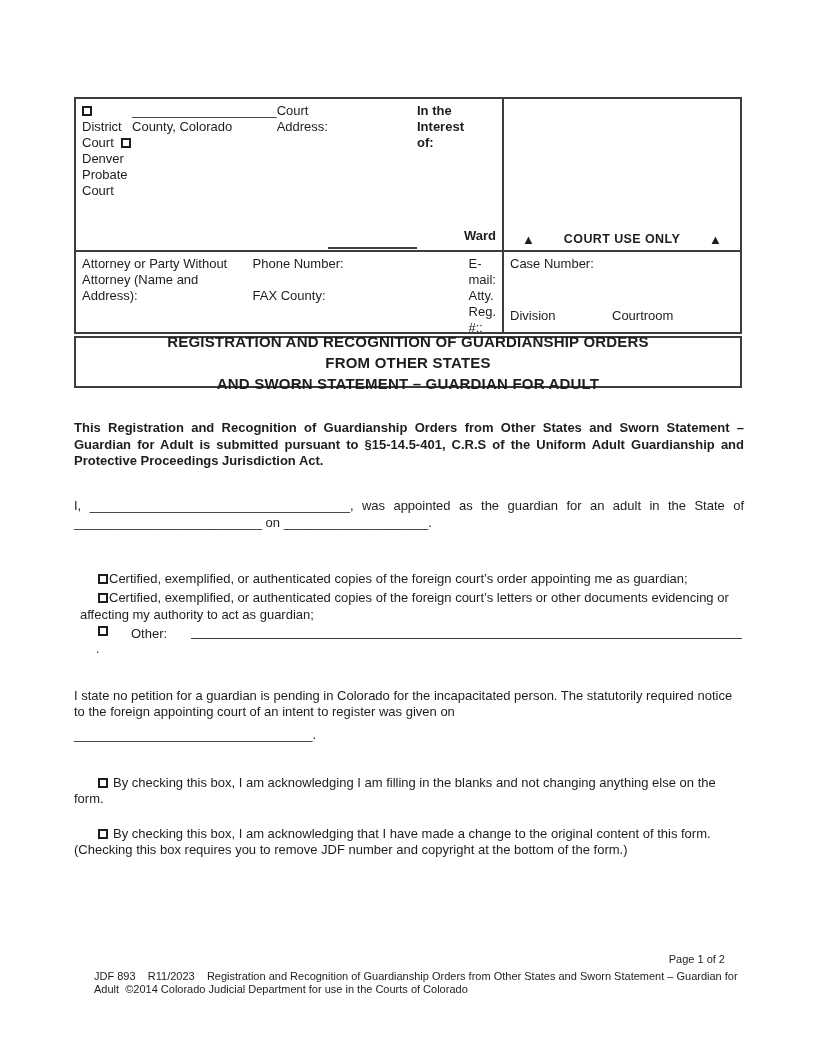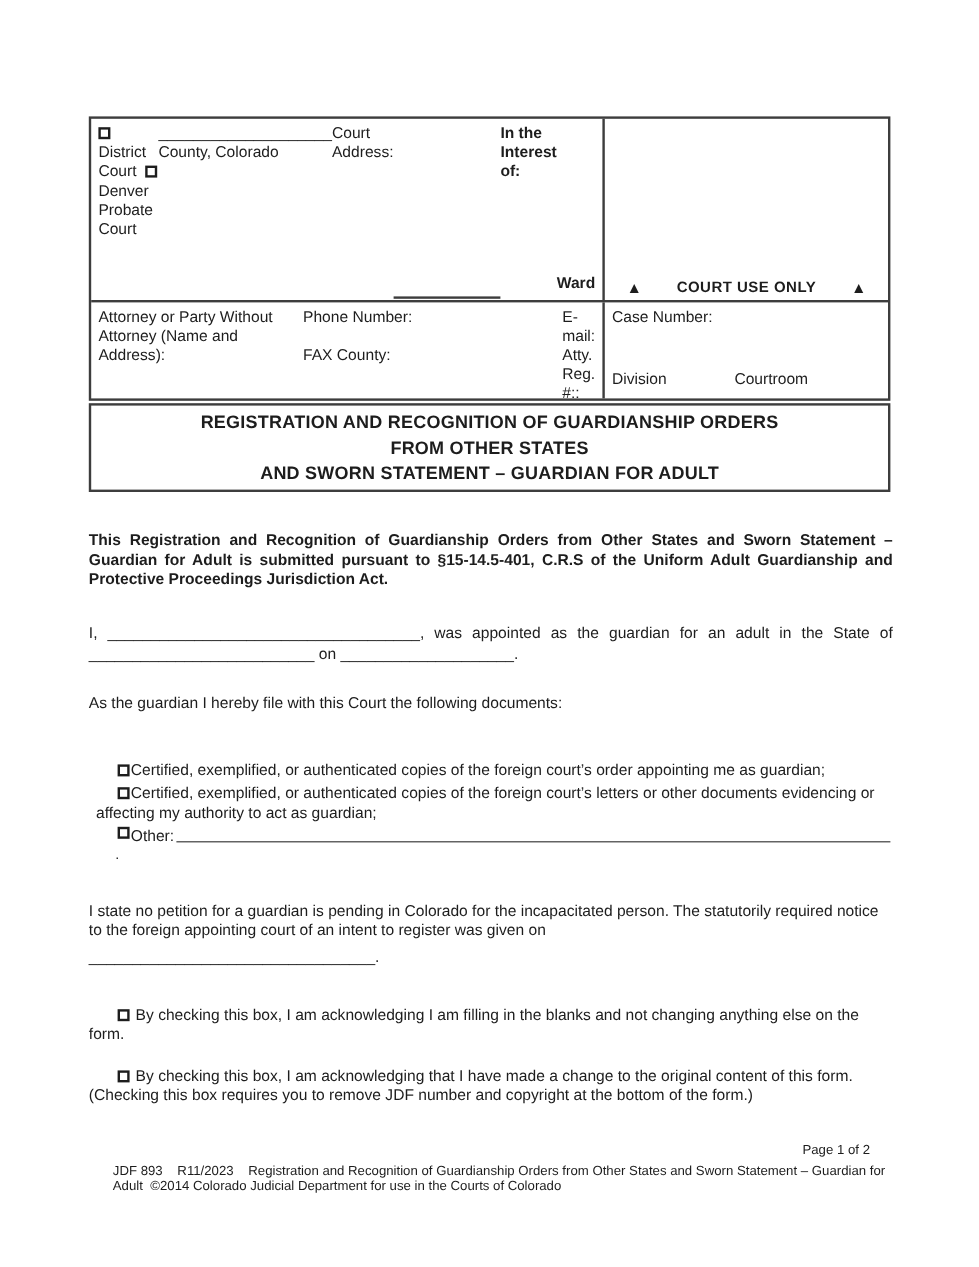--- a/index.html
+++ b/index.html
@@ -29,32 +29,32 @@
   .court-use-bar { margin-top:auto; display:flex; align-items:center; justify-content:space-between; padding:0 12px 3px 12px; }
   .tri { font-size:13px; line-height:13px; }
   .cuo { font-weight:bold; font-size:12.5px; letter-spacing:0.4px; }
 
   .contact-grid { margin-top:auto; display:grid; grid-template-columns:216px 1fr; line-height:16px; padding-bottom:1px; }
   .div-row { margin-top:auto; padding-bottom:8px; }
   .div-label { display:inline-block; width:102px; }
 
   
   .title-box {
-    width:668px; border:2px solid #3d3d3d; margin-top:2px; height:74px;
+    width:668px; border:2px solid #3d3d3d; margin-top:2px; height:52px;
     display:flex; flex-direction:column; align-items:center; justify-content:center;
     font-weight:bold; font-size:15px; line-height:21px; text-align:center; letter-spacing:0.2px;
   }
 
   
   .intro { margin-top:32px; font-weight:bold; text-align:justify; line-height:16.5px; }
   .appoint { margin-top:27px; text-align:justify; line-height:17px; }
   .lead { margin-top:25px; }
   .doclist { margin-top:39px; }
   .docitem { margin-left:6px; text-indent:18px; line-height:17px; margin-top:2px; }
-  .other-line { display:flex; margin-left:24px; margin-top:2px; line-height:17px; }
+  .other-line { display:flex; margin-left:24px; margin-top:2px; line-height:17px;gap:22px; }
   .fill { flex:1; border-bottom:1px solid #3d3d3d; margin:0 2px 3px 2px; }
   .stray { margin-left:22px; line-height:14px; font-size:12px; }
   .petition { margin-top:32px; }
   .petition-blank { margin-top:7px; }
   .ack { margin-top:32px; text-indent:24px; }
   .ack2 { margin-top:19px; }
   .ack-note { text-indent:0; }
   .blank { letter-spacing:0; }
 
   
@@ -114,21 +114,20 @@
   <div class="title-box">
     <div>REGISTRATION AND RECOGNITION OF GUARDIANSHIP ORDERS</div>
     <div>FROM OTHER STATES</div>
     <div>AND SWORN STATEMENT – GUARDIAN FOR ADULT</div>
   </div>
 
   <p class="intro">This Registration and Recognition of Guardianship Orders from Other States and Sworn Statement – Guardian for Adult is submitted pursuant to §15-14.5-401, C.R.S of the Uniform Adult Guardianship and Protective Proceedings Jurisdiction Act.</p>
 
   <p class="appoint"><span>I, </span><span class="blank">____________________________________</span><span>, was appointed as the guardian for an adult in the State of </span><span class="blank">__________________________</span><span> on </span><span class="blank">____________________</span><span>.</span></p>
 
-  <p class="lead">As the guardian I hereby file with this Court the following documents:</p>
 
   <div class="doclist">
     <div class="docitem"><span class="cb"></span><span>Certified, exemplified, or authenticated copies of the foreign court’s order appointing me as guardian;</span></div>
     <div class="docitem"><span class="cb"></span><span>Certified, exemplified, or authenticated copies of the foreign court’s letters or other documents evidencing or affecting my authority to act as guardian;</span></div>
     <div class="other-line">
         <span class="cb"></span>
         <span>Other:</span>
         <span class="fill"></span>
       </div>
     <div class="stray">.</div>

